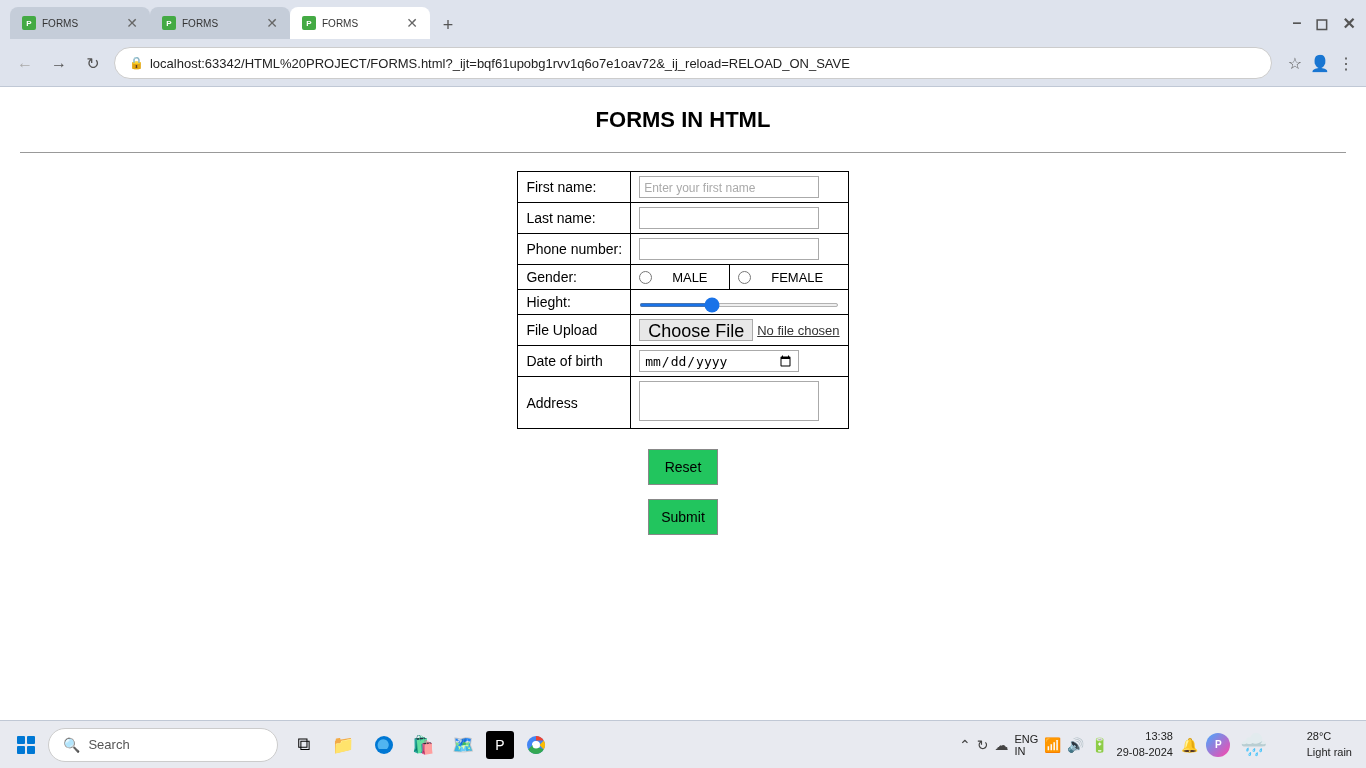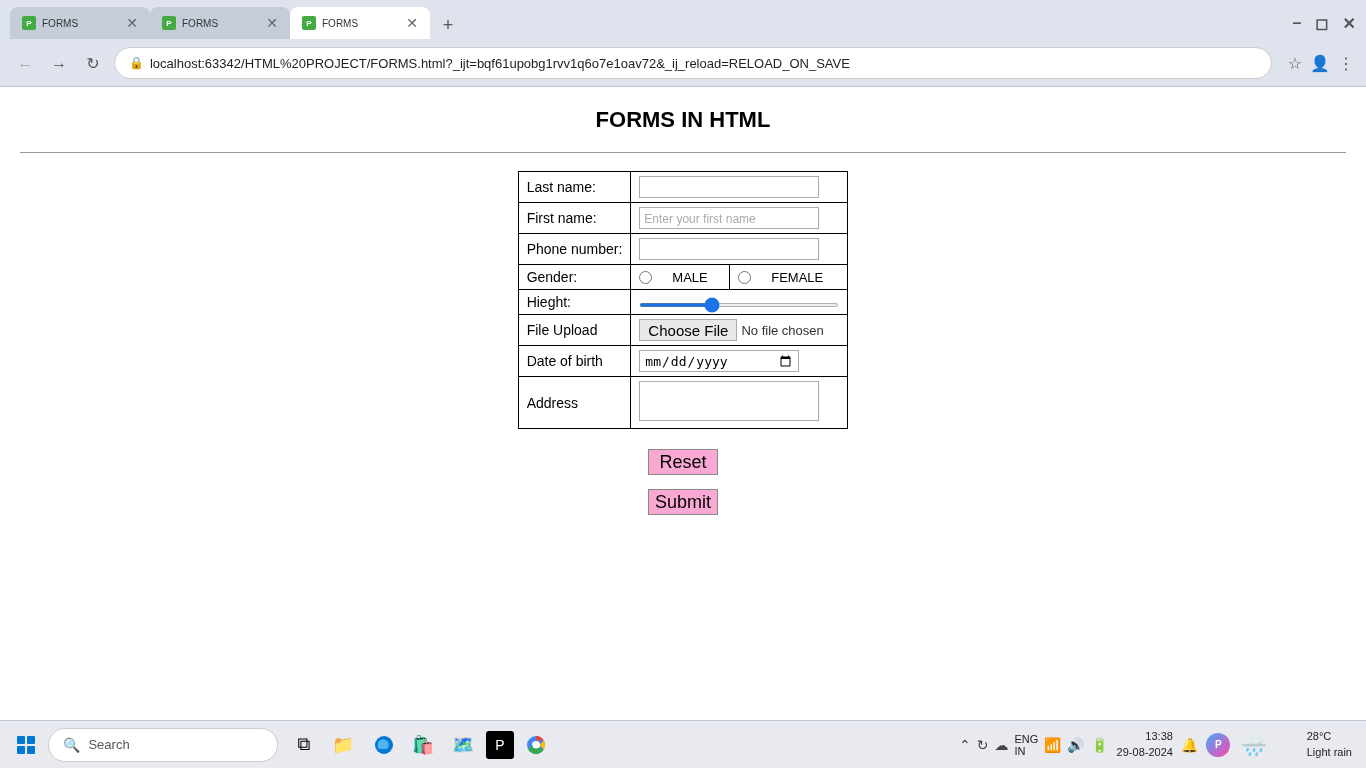--- a/index.html
+++ b/index.html
@@ -225,29 +225,30 @@
 
     .file-cell {
       display: flex;
       align-items: center;
     }
 
     .choose-file-btn {
       background: #e8e8e8;
       border: 1px solid #aaa;
       padding: 1px 8px;
-      font-size: 15px;
+      font-size: 18px;
       cursor: pointer;
       height: 22px;
     }
 
     .file-name-text {
       font-size: 13px;
       margin-left: 4px;
       color: #333;
+      text-decoration: underline;
     }
 
     .date-input {
       width: 160px;
       height: 22px;
       border: 1px solid #aaa;
       padding: 2px 4px;
       font-size: 13px;
     }
 
@@ -263,24 +264,24 @@
     .buttons-area {
       display: flex;
       flex-direction: column;
       align-items: center;
       margin-top: 20px;
       gap: 14px;
     }
 
     .form-btn {
       width: 70px;
-      height: 26px;
-      font-size: 18px;
-      cursor: pointer;
-      background: #f9a8d4;
+      height: 36px;
+      font-size: 14px;
+      cursor: pointer;
+      background: #22c55e;
       border: 1px solid #888;
     }
 
     
     .taskbar {
       position: absolute;
       bottom: 0;
       left: 0;
       width: 100%;
       height: 48px;
@@ -425,30 +426,30 @@
 <div class="page-content">
 
   <h1 class="page-title">FORMS IN HTML</h1>
   <hr class="form-divider">
 
   <div class="form-container">
     <table class="form-table">
       <tbody>
 
         <tr>
+          <td class="label-cell">First name:</td>
+          <td class="input-cell" colspan="2">
+            <input type="text" class="form-input" placeholder="Enter your first name" style="">
+          </td>
+        </tr>
+
+        <tr>
           <td class="label-cell">Last name:</td>
           <td class="input-cell" colspan="2">
             <input type="text" class="form-input" style="">
-          </td>
-        </tr>
-
-        <tr>
-          <td class="label-cell">First name:</td>
-          <td class="input-cell" colspan="2">
-            <input type="text" class="form-input" placeholder="Enter your first name" style="">
           </td>
         </tr>
 
         <tr>
           <td class="label-cell">Phone number:</td>
           <td class="input-cell" colspan="2">
             <input type="tel" class="phone-input" style="">
           </td>
         </tr>
 

